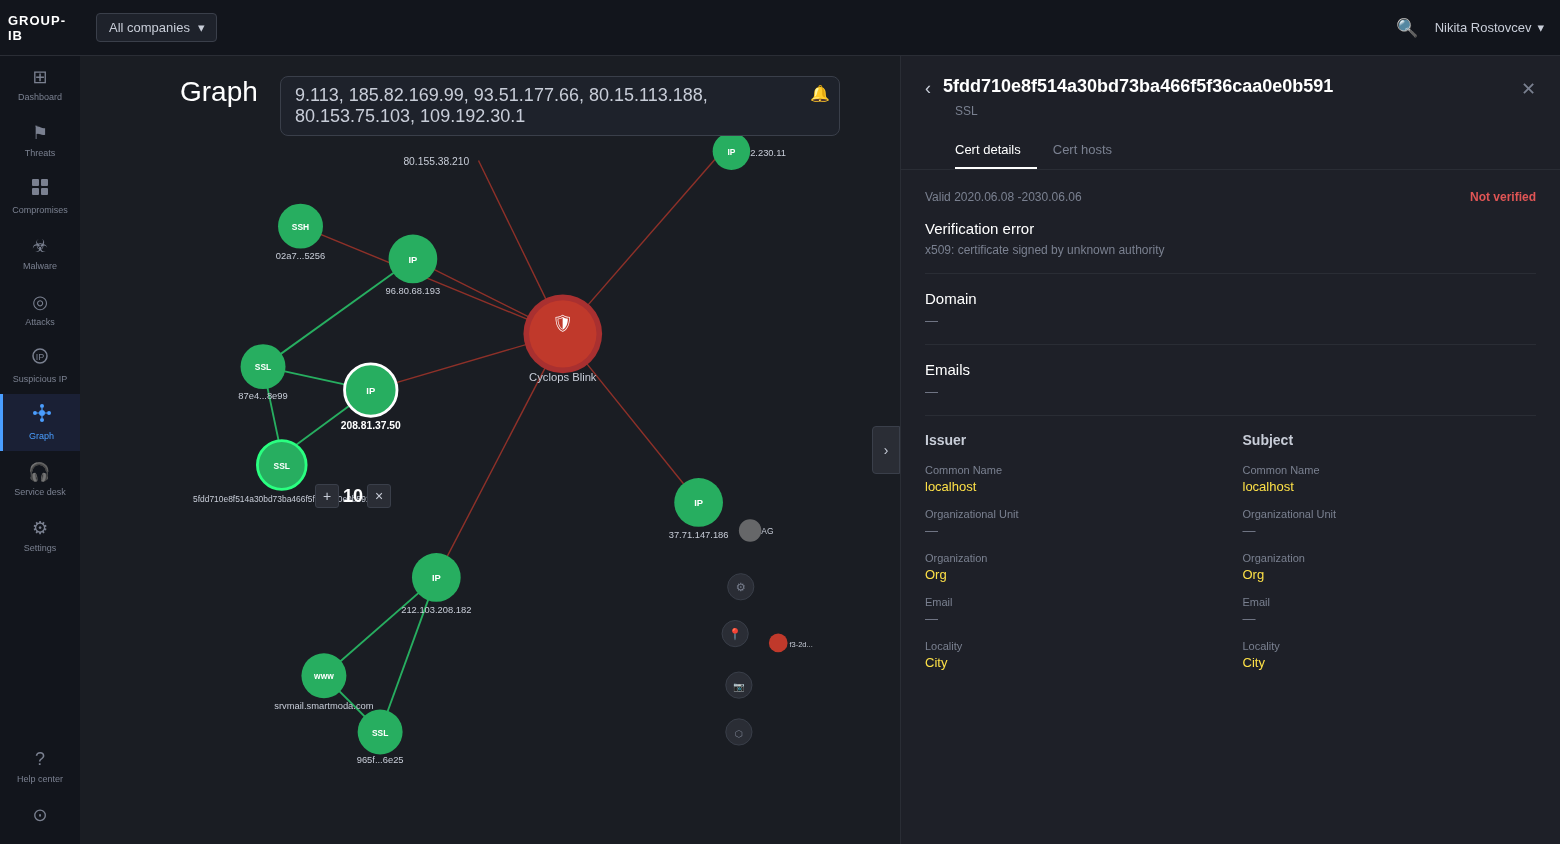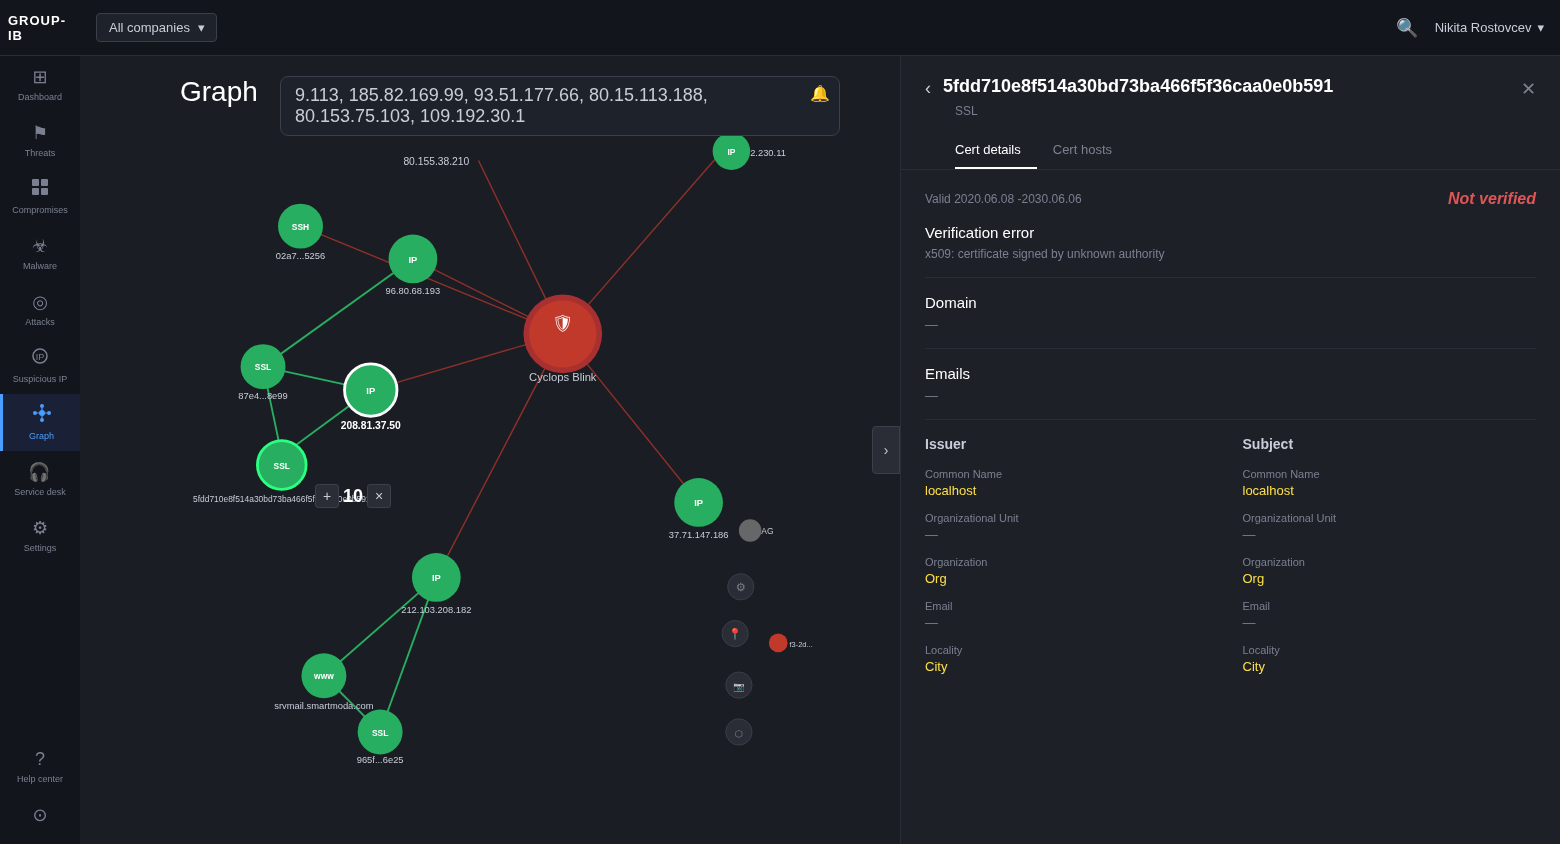--- a/index.html
+++ b/index.html
@@ -230,21 +230,21 @@
       overflow-y: auto;
       flex: 1;
     }
     .validity-row {
       display: flex;
       justify-content: space-between;
       align-items: center;
       margin-bottom: 16px;
     }
     .validity-text { font-size: 12px; color: #7a8090; }
-    .not-verified { color: #e05555; font-size: 16px; font-weight: 600; font-style: italic; }
+    .not-verified { color: #e05555; font-size: 12px; font-weight: 600; }
     .section-title {
       font-size: 15px;
       color: #ffffff;
       margin-bottom: 6px;
       margin-top: 4px;
     }
     .section-value {
       font-size: 13px;
       color: #c8cdd8;
       margin-bottom: 4px;

